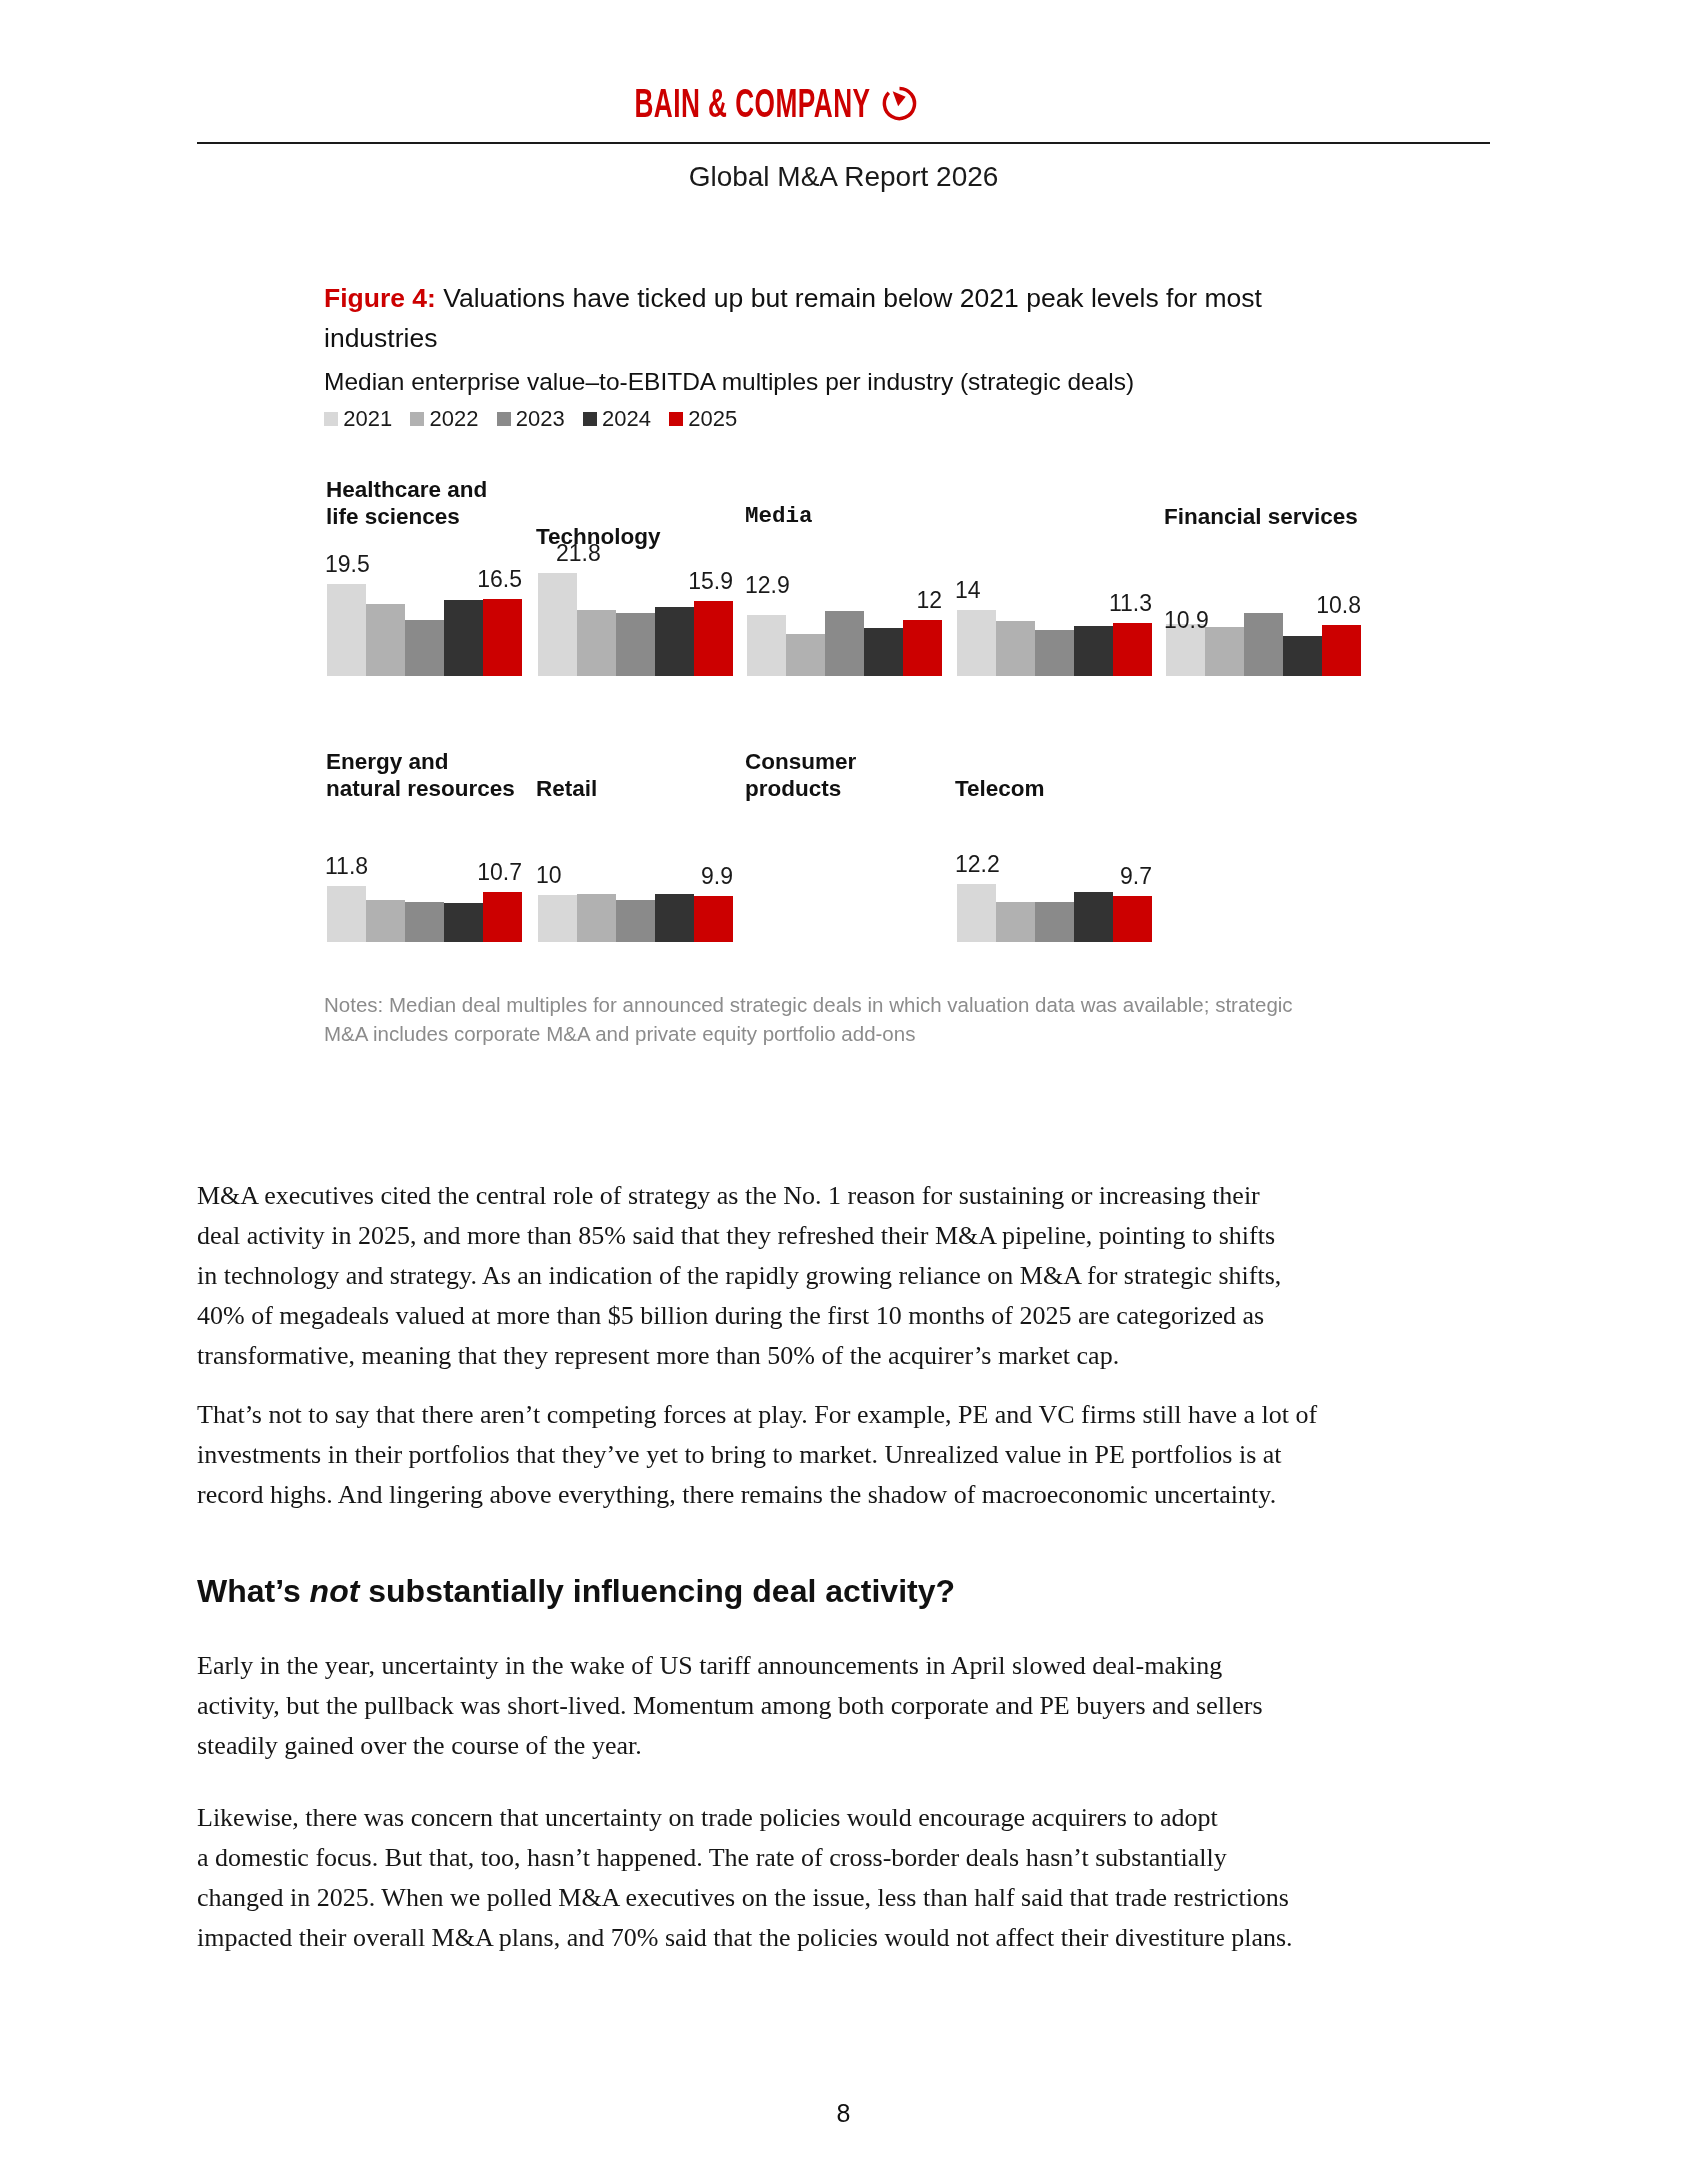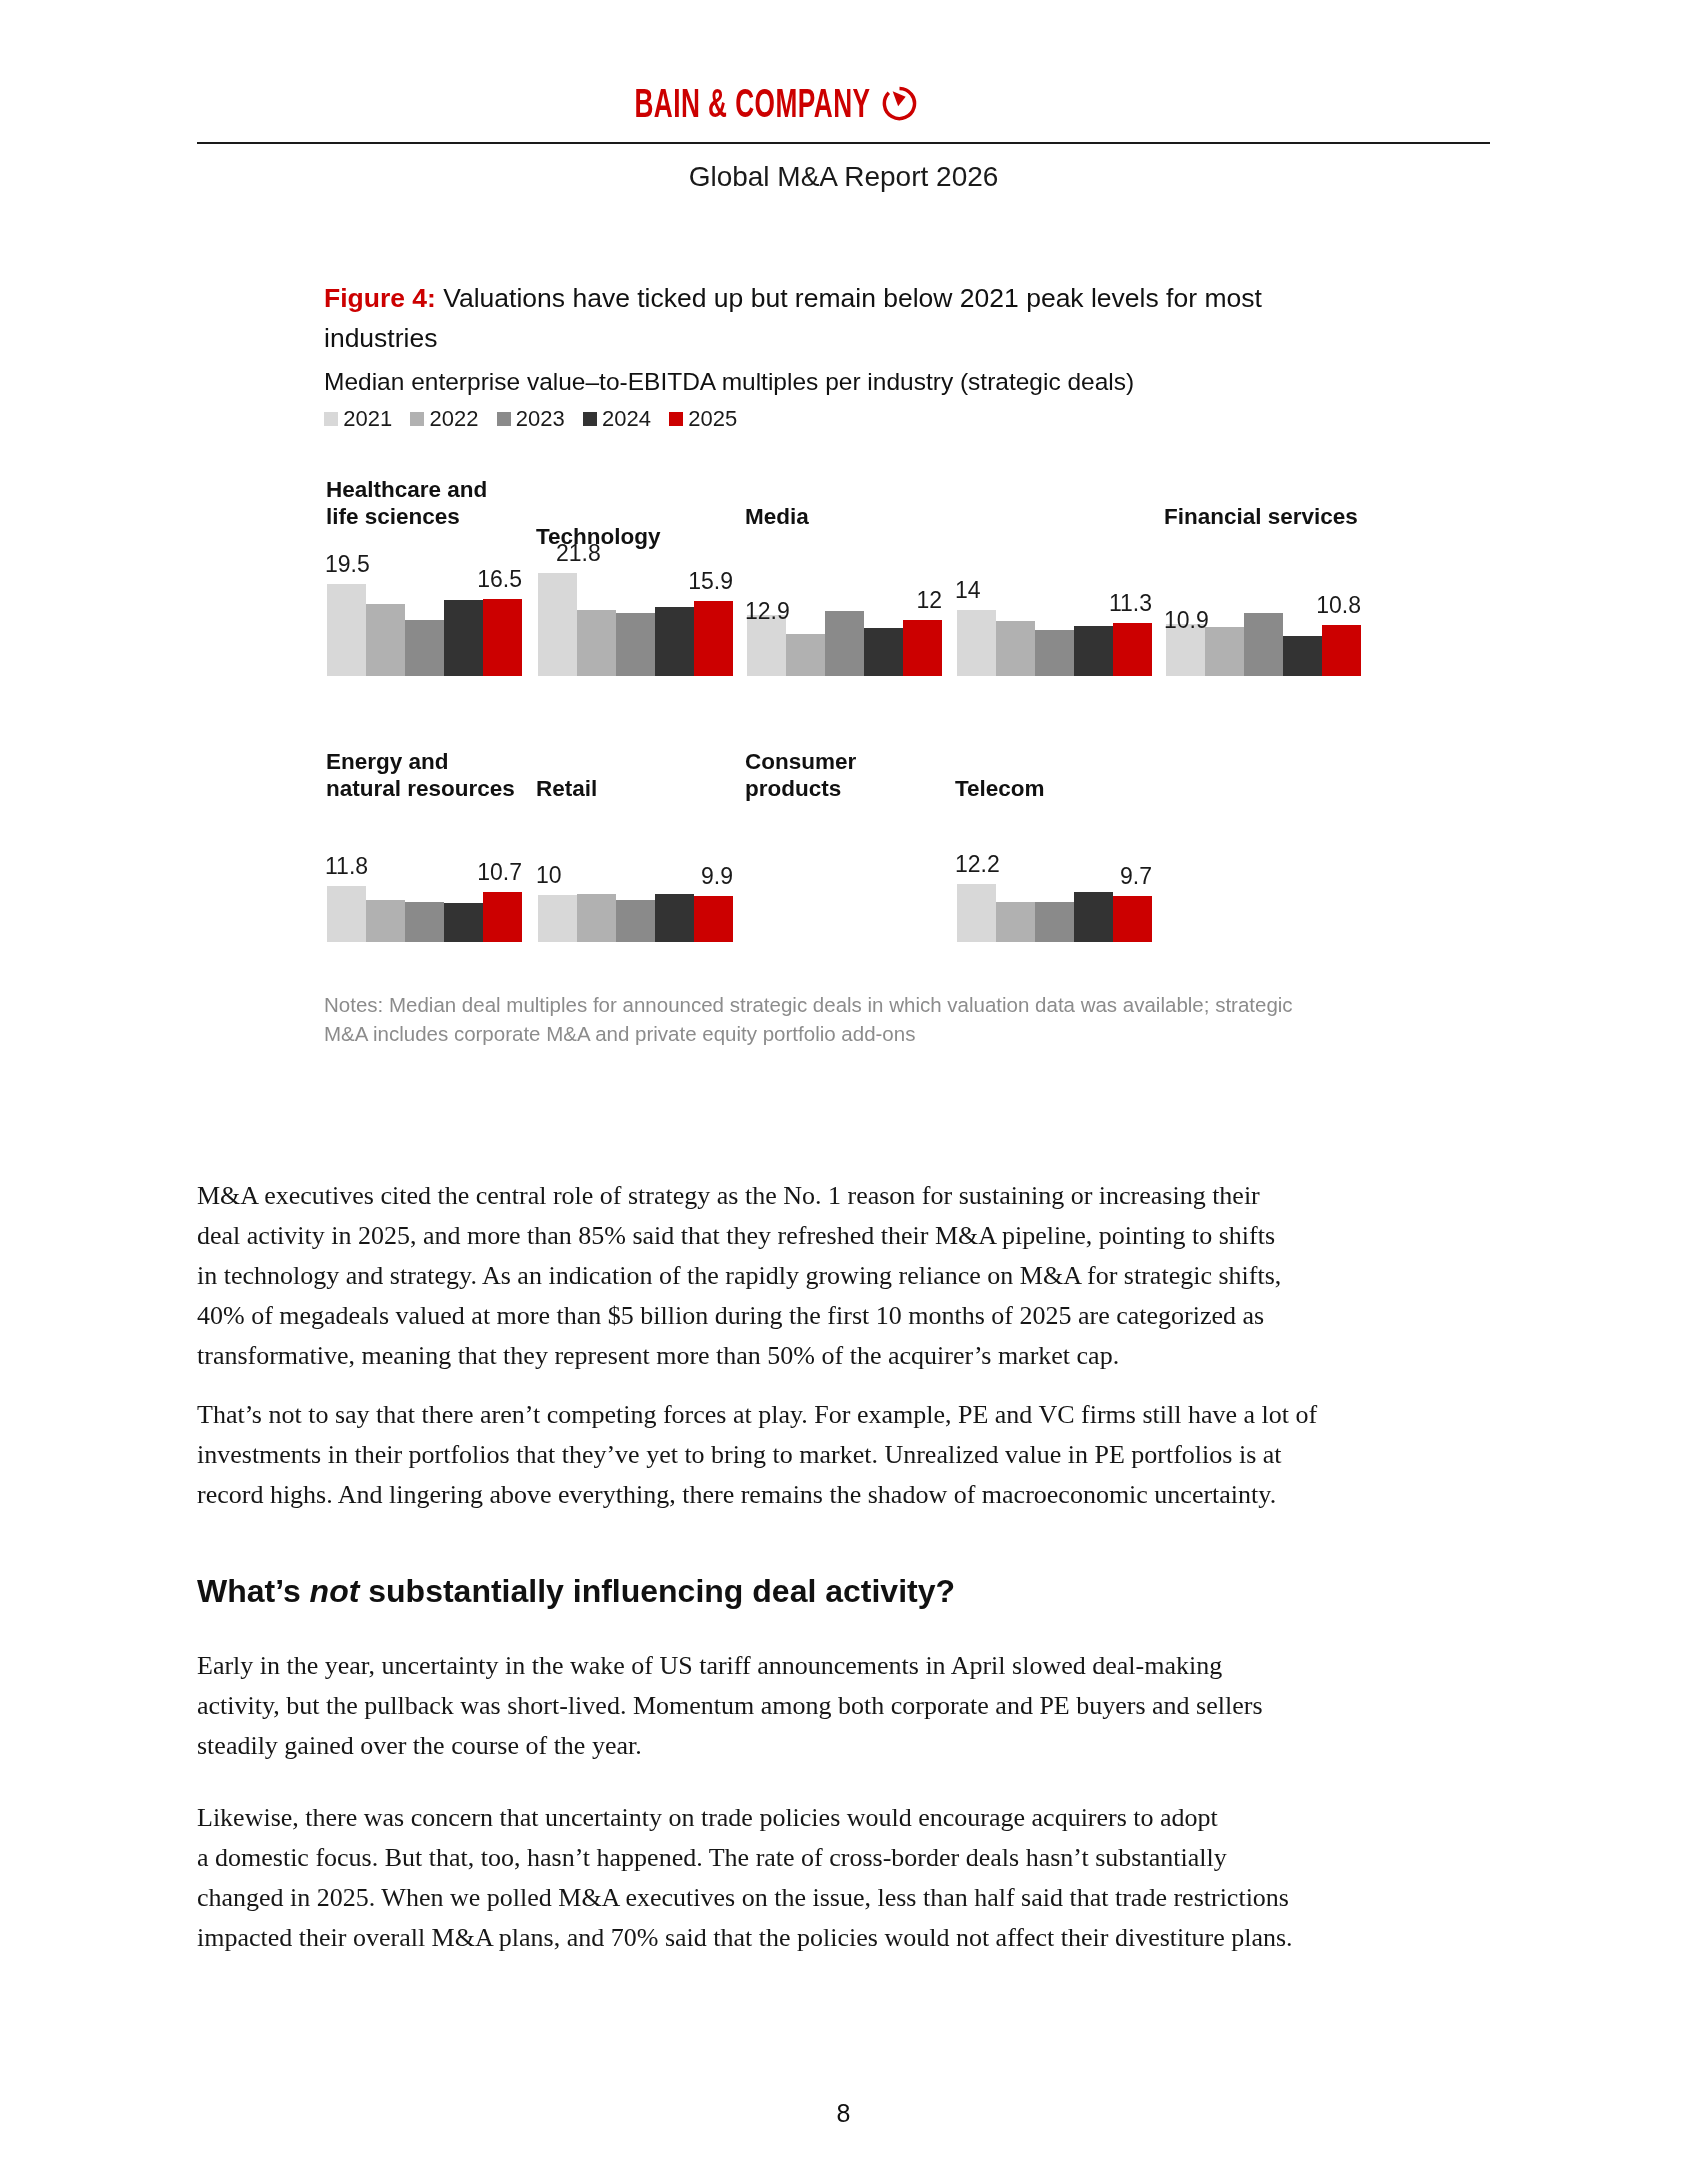--- a/index.html
+++ b/index.html
@@ -112,32 +112,32 @@
       <div class="bars">
         <div class="bar" style="height: 103px; background: rgb(216, 216, 216);"></div>
         <div class="bar" style="height: 66px; background: rgb(177, 177, 177);"></div>
         <div class="bar" style="height: 63px; background: rgb(138, 138, 138);"></div>
         <div class="bar" style="height: 69px; background: rgb(51, 51, 51);"></div>
         <div class="bar" style="height: 75px; background: rgb(204, 0, 0);"></div>
       </div>
       <div class="val-label" style="left: -2px; bottom: 109px; margin-left: 20px;">21.8</div>
       <div class="val-label" style="right: -2px; bottom: 81px;">15.9</div>
     </div>
-    <div class="chart-title" style="left: 745px; top: 503px;">
+    <div class="chart-title" style="left: 745px; top: 503px; font-family: Liberation Mono, monospace;">
       <div>Media</div>
     </div>
     <div class="bar-group" style="left: 747px; top: 564px;">
       <div class="bars">
         <div class="bar" style="height: 61px; background: rgb(216, 216, 216);"></div>
         <div class="bar" style="height: 42px; background: rgb(177, 177, 177);"></div>
         <div class="bar" style="height: 65px; background: rgb(138, 138, 138);"></div>
         <div class="bar" style="height: 48px; background: rgb(51, 51, 51);"></div>
         <div class="bar" style="height: 56px; background: rgb(204, 0, 0);"></div>
       </div>
-      <div class="val-label" style="left: -2px; bottom: 51px; margin-top: 40px;">12.9</div>
+      <div class="val-label" style="left: -2px; bottom: 77px; margin-top: 40px;">12.9</div>
       <div class="val-label" style="right: -2px; bottom: 62px;">12</div>
     </div>
     <div class="bar-group" style="left: 957px; top: 564px;">
       <div class="bars">
         <div class="bar" style="height: 66px; background: rgb(216, 216, 216);"></div>
         <div class="bar" style="height: 55px; background: rgb(177, 177, 177);"></div>
         <div class="bar" style="height: 46px; background: rgb(138, 138, 138);"></div>
         <div class="bar" style="height: 50px; background: rgb(51, 51, 51);"></div>
         <div class="bar" style="height: 53px; background: rgb(204, 0, 0);"></div>
       </div>

